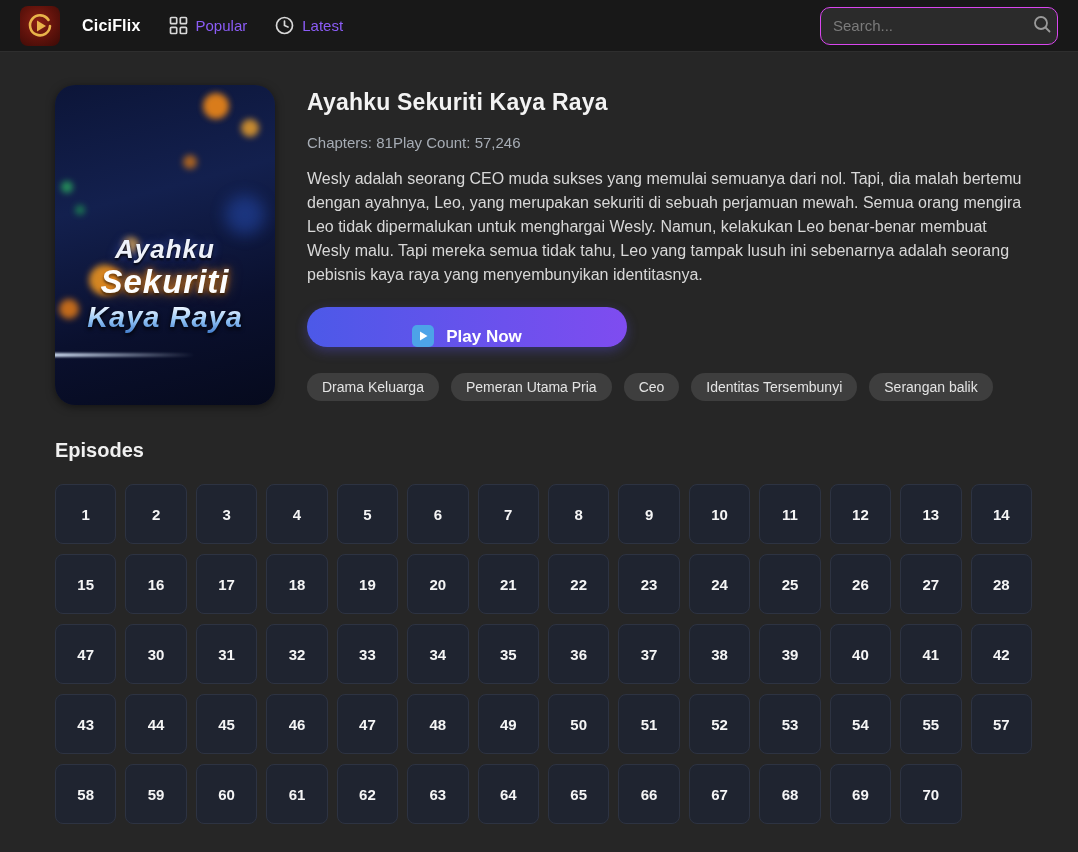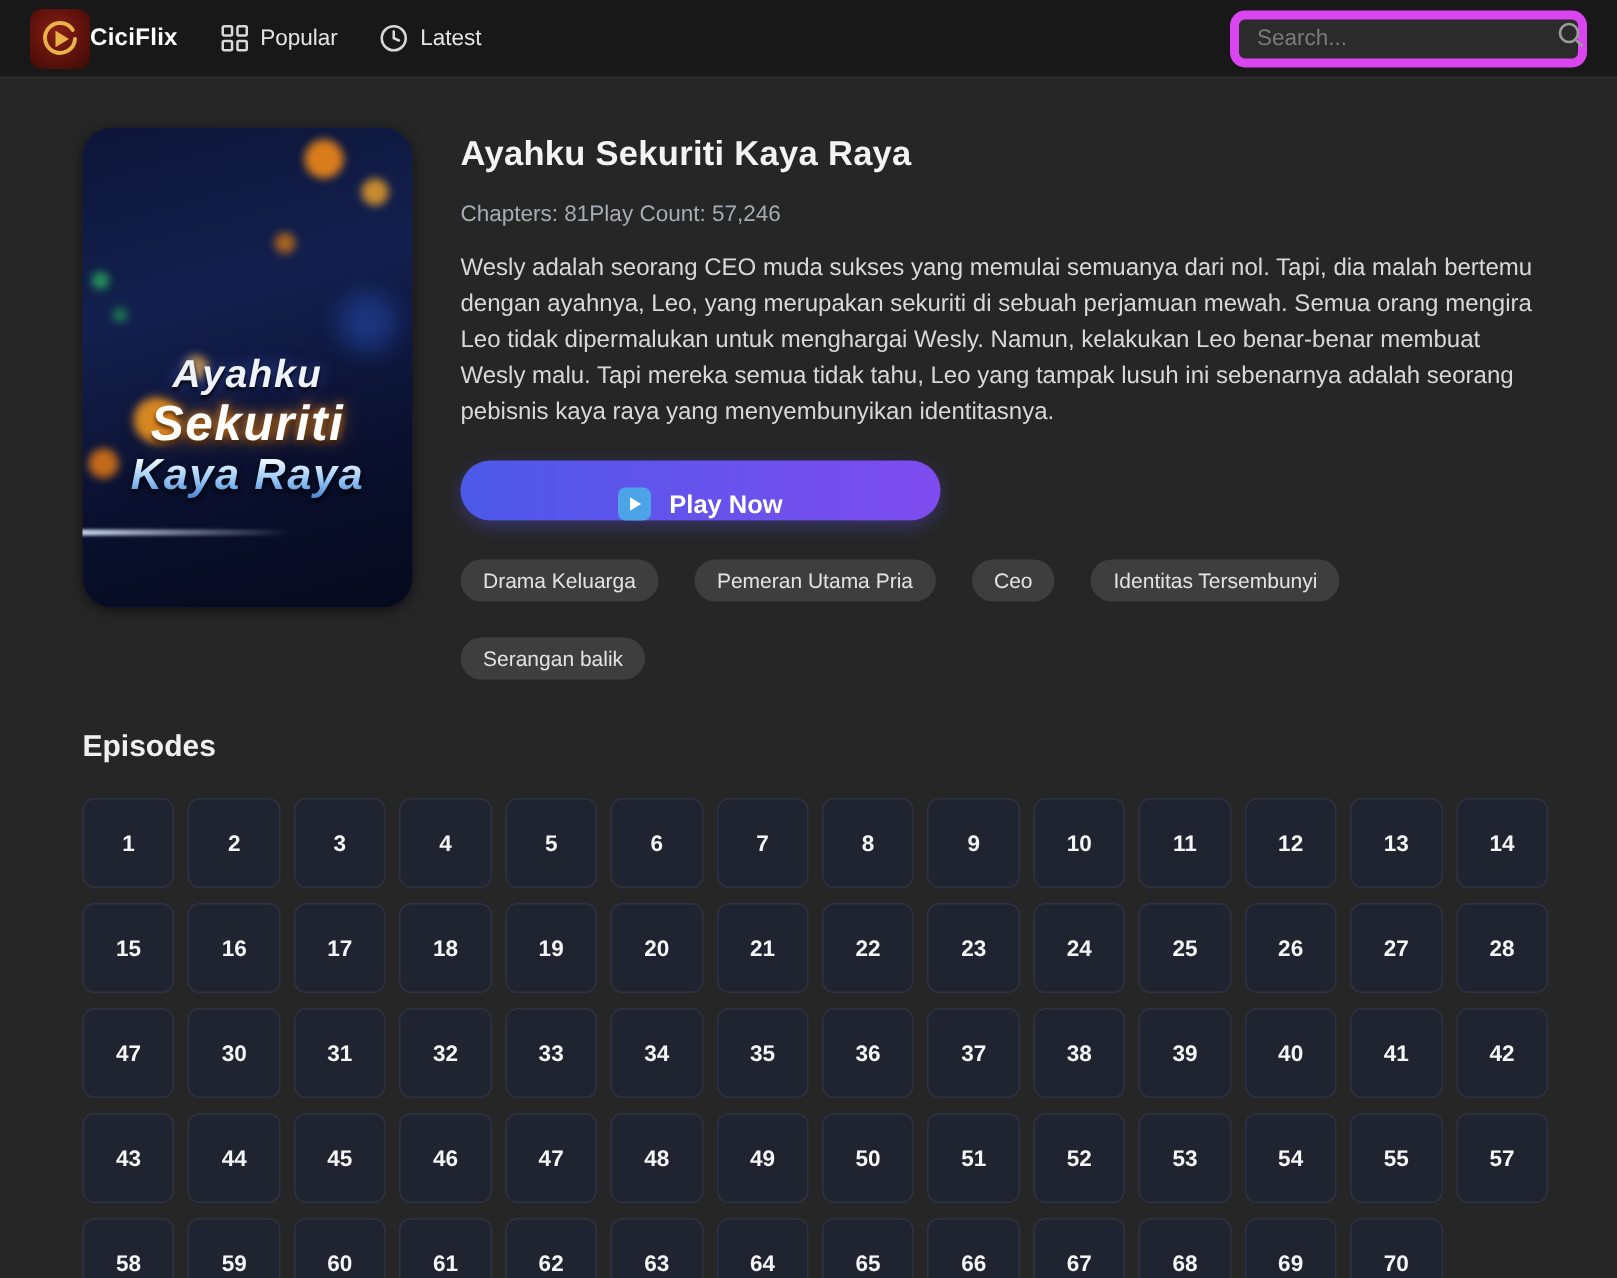--- a/index.html
+++ b/index.html
@@ -23,34 +23,34 @@
   }
   .logo {
     width: 40px; height: 40px;
     border-radius: 8px;
     background: radial-gradient(circle at 45% 40%, #8a1f14 0%, #5e120b 55%, #3a0a06 100%);
     display: flex; align-items: center; justify-content: center;
     flex: 0 0 auto;
   }
   .brand {
     font-size: 16px; font-weight: bold; color: #ffffff;
-    margin-left: 0; letter-spacing: .2px;
+    margin-left: 22px; letter-spacing: .2px;
   }
   .nav-item {
     display: flex; align-items: center; gap: 8px;
-    color: #e5e5e5; font-size: 15px;
+    color: #8b5cf6; font-size: 15px;
     margin-left: 28px; cursor: pointer;
   }
   .nav-item svg { display: block; }
 
   .search-box {
     margin-left: auto;
     width: 238px; height: 38px;
     background: #2b2b2b;
-    border: 6px solid #d946ef;
+    border: 1px solid #d946ef;
     border-radius: 10px;
     display: flex; align-items: center;
     padding: 0 12px;
   }
   .search-box input {
     flex: 1; background: transparent; border: none; outline: none;
     color: #cfcfcf; font-size: 15px;
     font-family: "Liberation Sans", sans-serif;
   }
   .search-box input::placeholder { color: #7b7b7b; }
@@ -121,21 +121,21 @@
     cursor: pointer;
     font-family: "Liberation Sans", sans-serif;
     box-shadow: 0 4px 12px rgba(90,80,235,.35);
   }
   .play-icon {
     width: 22px; height: 22px; border-radius: 5px;
     background: #4da3e8;
     display: flex; align-items: center; justify-content: center;
   }
   .play-icon svg { display: block; }
-  .tags { margin-top: 26px; display: flex; gap: 24px; flex-wrap: wrap; }
+  .tags { margin-top: 26px; display: flex; gap: 12px; flex-wrap: wrap; }
   .tag {
     background: #3e3e3e; color: #e3e3e3;
     font-size: 14px; padding: 6px 15px; border-radius: 15px;
     white-space: nowrap; cursor: pointer;
   }
 
   
   .episodes-heading { margin-top: 34px; font-size: 20px; font-weight: 600; color: #f0f0f0; }
   .episode-grid {
     margin-top: 22px;

